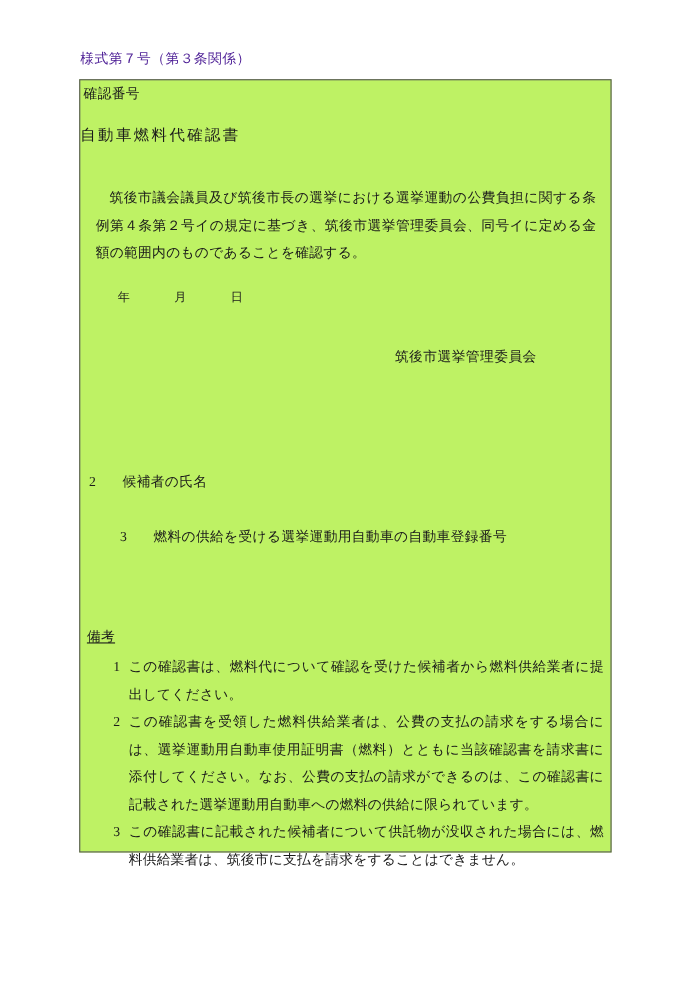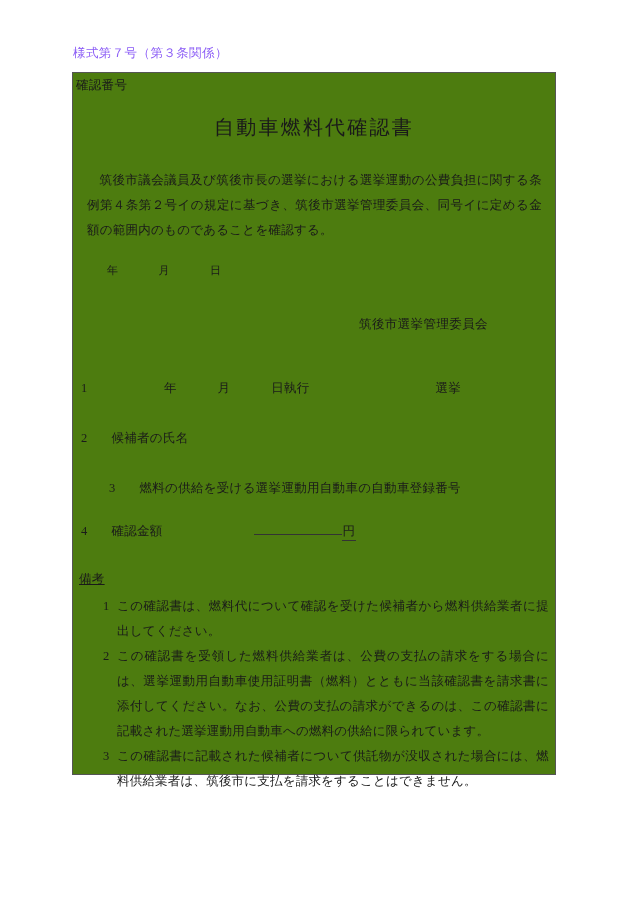--- a/index.html
+++ b/index.html
@@ -27,33 +27,33 @@
   }
 
   
   .form-header {
     position: absolute;
     left: 73px;
     top: 45px;
     font-size: 12.5px;
     letter-spacing: 0.4px;
     white-space: nowrap;
-    color: #8b5cf6;
+    color: #4c1d95;
   }
 
   
   .frame {
     position: absolute;
     left: 72px;
     top: 72px;
     width: 484px;
     height: 703px;
     border: 1px solid #555555;
     box-sizing: border-box;
-    background: #4d7c0f;
+    background: #bef264;
   }
 
   .frame-inner {
     position: relative;
     width: 100%;
     height: 100%;
   }
 
   
   .confirm-no {
@@ -64,22 +64,22 @@
     letter-spacing: 0.3px;
     white-space: nowrap;
   }
 
   
   .doc-title {
     position: absolute;
     left: 0;
     top: 41px;
     width: 100%;
-    text-align: center;
-    font-size: 20px;
+    text-align: left;
+    font-size: 14px;
     letter-spacing: 2.2px;
   }
 
   
   .body-text {
     position: absolute;
     left: 14px;
     top: 95px;
     width: 455px;
     font-size: 12.5px;
@@ -210,48 +210,31 @@
         <span class="gap-a"></span>
         <span>月</span>
         <span class="gap-b"></span>
         <span>日</span>
       </div>
 
       <div class="authority">
         <div>筑後市選挙管理委員会</div>
       </div>
 
-      <div class="item item-1">
-        <span class="num">1</span>
-        <span class="spacer-1"></span>
-        <span>年</span>
-        <span class="spacer-2"></span>
-        <span>月</span>
-        <span class="spacer-3"></span>
-        <span>日執行</span>
-        <span class="spacer-4"></span>
-        <span>選挙</span>
-      </div>
 
       <div class="item item-2">
         <span class="num">2</span>
         <span class="lbl">候補者の氏名</span>
       </div>
 
       <div class="item item-3">
         <span class="num">3</span>
         <span class="lbl">燃料の供給を受ける選挙運動用自動車の自動車登録番号</span>
       </div>
 
-      <div class="item item-4">
-        <span class="num">4</span>
-        <span class="lbl">確認金額</span>
-        <span class="amount-gap"></span>
-        <span class="amount-blank"></span><span class="yen">円</span>
-      </div>
 
       <div class="remarks-title">備考</div>
 
       <div class="remarks-list">
         <div class="remark">
           <span class="r-num">1</span>
           <span class="r-text">この確認書は、燃料代について確認を受けた候補者から燃料供給業者に提出してください。</span>
         </div>
         <div class="remark">
           <span class="r-num">2</span>

